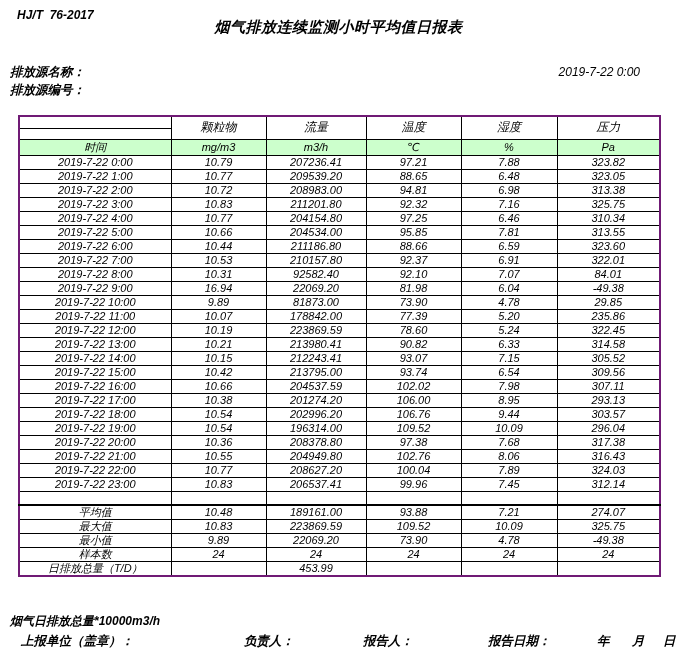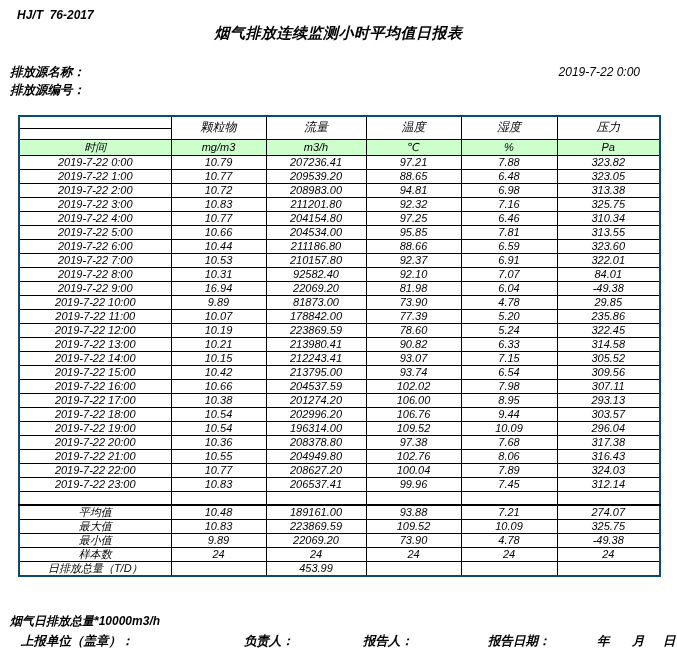--- a/index.html
+++ b/index.html
@@ -9,32 +9,32 @@
     font-family: "Liberation Sans", "DejaVu Sans", sans-serif;
     color: #000;
   }
   .page { position: relative; width: 677px; height: 655px; background: #fff; overflow: hidden; font-style: italic; }
 
   .std-code {
     position: absolute; left: 17px; top: 8px;
     font-size: 12px; font-weight: bold; white-space: pre;
   }
   .report-title {
-    position: absolute; left: 0; top: 24px; width: 100%;
+    position: absolute; left: 0; top: 18px; width: 100%;
     text-align: center; font-size: 15px; font-weight: bold; letter-spacing: 0.5px;
   }
   .source-name { position: absolute; left: 10px; top: 64px; font-size: 12.5px; font-weight: bold; }
   .source-id   { position: absolute; left: 10px; top: 82px; font-size: 12.5px; font-weight: bold; }
   .report-datetime { position: absolute; right: 37px; top: 65px; font-size: 12px; }
 
   table.monitor {
     position: absolute; left: 18px; top: 115px;
     width: 641px; table-layout: fixed;
     border-collapse: collapse;
-    border: 2px solid #0c4a6e;
+    border: 2px solid #701a75;
     font-size: 11px;
   }
   table.monitor td {
     border: 1px solid #000;
     text-align: center; vertical-align: middle;
     height: 14px; line-height: 13px;
     padding: 0; overflow: hidden; white-space: nowrap;
   }
   tr.h-a td { height: 12px; }
   tr.h-b td { height: 11px; }

